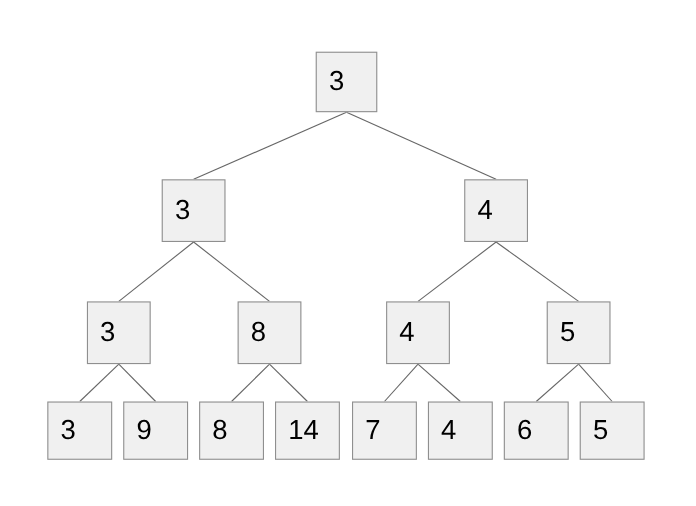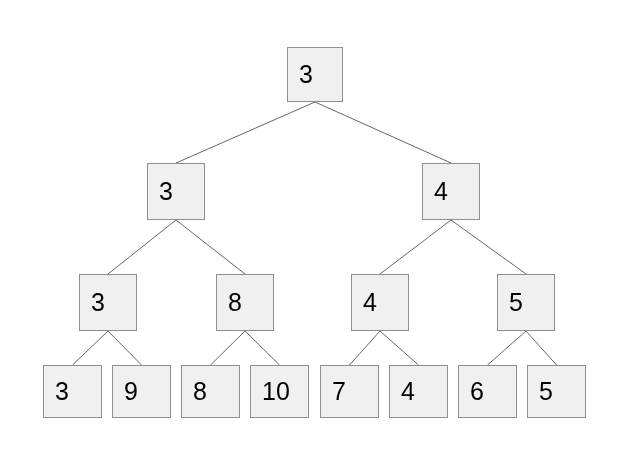--- a/index.html
+++ b/index.html
@@ -68,19 +68,19 @@
   <div class="node" style="left:422px; top:163px; width:58px; height:57px;">4</div>
 
   <div class="node" style="left:79px;  top:274px; width:58px; height:57px;">3</div>
   <div class="node" style="left:216px; top:274px; width:58px; height:57px;">8</div>
   <div class="node" style="left:351px; top:274px; width:58px; height:57px;">4</div>
   <div class="node" style="left:497px; top:274px; width:58px; height:57px;">5</div>
 
   <div class="node" style="left:43px;  top:365px; width:59px; height:53px;">3</div>
   <div class="node" style="left:112px; top:365px; width:59px; height:53px;">9</div>
   <div class="node" style="left:181px; top:365px; width:59px; height:53px;">8</div>
-  <div class="node" style="left:250px; top:365px; width:59px; height:53px;">10</div>
+  <div class="node" style="left:250px; top:365px; width:59px; height:53px;">14</div>
   <div class="node" style="left:320px; top:365px; width:59px; height:53px;">7</div>
   <div class="node" style="left:389px; top:365px; width:59px; height:53px;">4</div>
   <div class="node" style="left:458px; top:365px; width:59px; height:53px;">6</div>
   <div class="node" style="left:527px; top:365px; width:59px; height:53px;">5</div>
 
 </div>
 
 </body></html>

